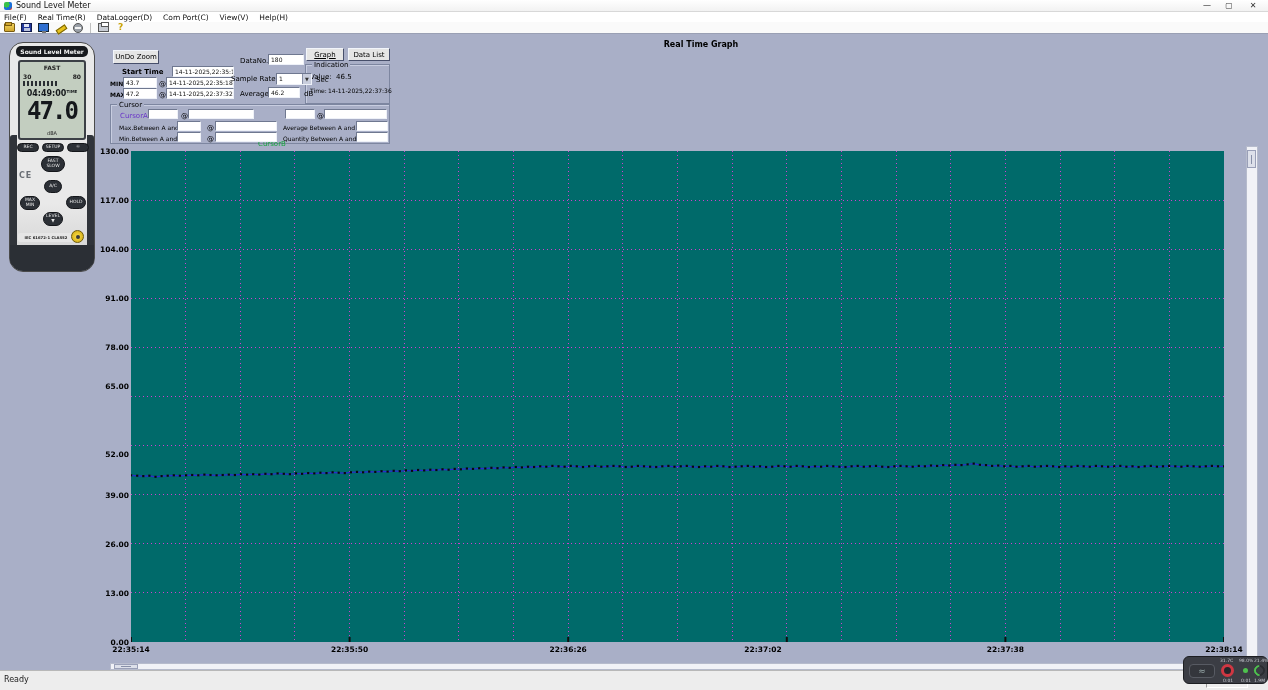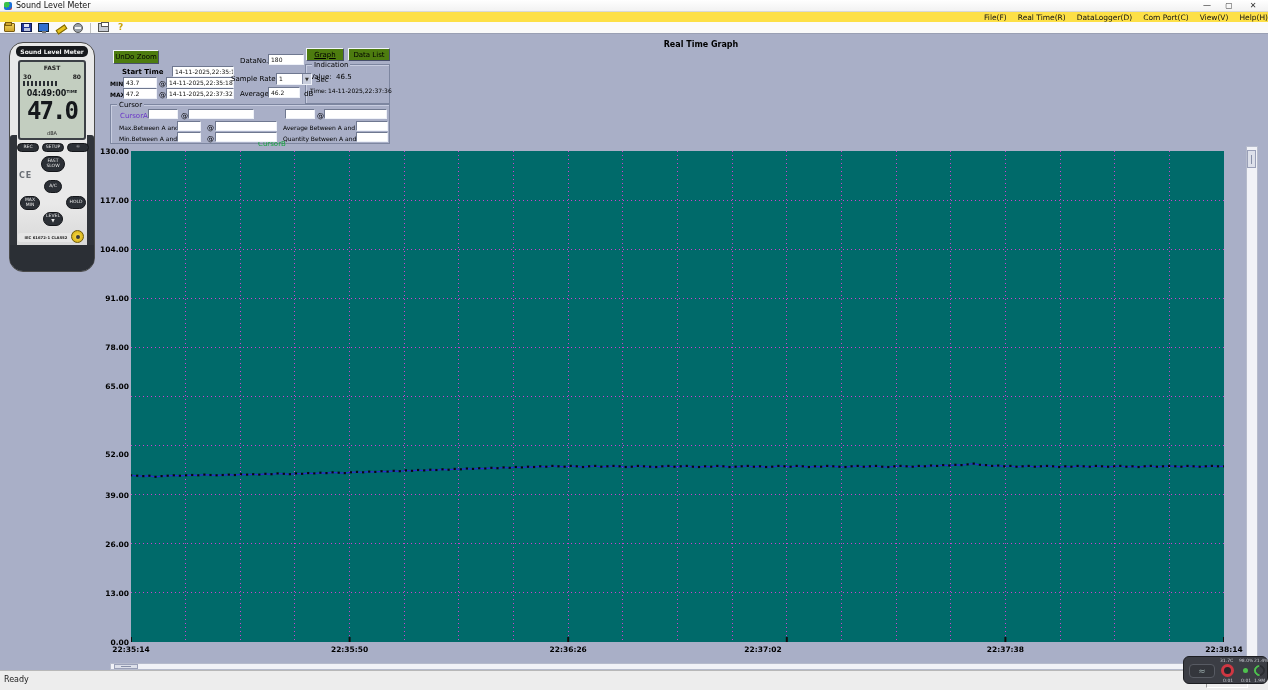--- a/index.html
+++ b/index.html
@@ -7,21 +7,21 @@
   body { font-family:"DejaVu Sans", sans-serif; position:relative; overflow:hidden; background:#a9afc7; }
 
   
   #titlebar { position:absolute; left:0; top:0; width:1268px; height:12px; background:linear-gradient(#ffffff,#f2f2f2); border-bottom:1px solid #d8d8d8; }
   #titlebar .title { position:absolute; left:16px; top:1px; font-size:8px; color:#111; }
   #app-icon { position:absolute; left:4px; top:2px; width:8px; height:8px; border-radius:2px;
     background:radial-gradient(circle at 30% 30%, #39c24a 0 40%, #1b6fd8 41% 75%, #d23a2a 76%); }
   .winbtn { position:absolute; top:0px; width:18px; height:11px; font-size:8px; color:#333; text-align:center; line-height:11px; cursor:default; }
   #titlebar #btn-min { right:52px; } #titlebar #btn-max { right:30px; } #titlebar #btn-close { right:6px; }
 
-  #menubar { position:absolute; left:0; top:12px; width:1268px; height:10px; background:#fde047; display:flex; align-items:center; padding-left:4px; gap:11px;justify-content:flex-end; }
+  #menubar { position:absolute; left:0; top:12px; width:1268px; height:10px; background:#ffffff; display:flex; align-items:center; padding-left:4px; gap:11px; }
   #menubar .mi { font-size:7.5px; color:#111; cursor:default; }
 
   #toolbar { position:absolute; left:0; top:22px; width:1268px; height:12px; background:#fafafa; display:flex; align-items:center; padding-left:3px; gap:4px; border-bottom:1px solid #9aa0b4; }
   .tbtn { width:13px; height:11px; display:flex; align-items:center; justify-content:center; }
   .tsep { width:1px; height:10px; background:#c0c0c0; margin:0 2px; }
   .ic { position:relative; width:11px; height:9px; }
   .ic-open { background:linear-gradient(#f2d35a,#cfa52e); border:1px solid #7a5c10; border-radius:1px; }
   .ic-open:before { content:""; position:absolute; left:0; top:-2px; width:5px; height:2px; background:#cfa52e; border:1px solid #7a5c10; }
   .ic-save { background:#23389a; border:1px solid #101a4c; }
   .ic-save:before { content:""; position:absolute; left:2px; top:0px; width:5px; height:3px; background:#dfe4f2; }
@@ -57,21 +57,21 @@
   #ce { position:absolute; left:9px; top:128px; font-size:8px; font-weight:bold; color:#6a6f76; letter-spacing:1px; }
   #cert { position:absolute; left:8px; top:190px; width:56px; height:9px; background:#e6e6e6; border-radius:2px; font-size:3.8px; font-weight:bold; color:#222; text-align:center; line-height:9px; }
   #power { position:absolute; left:61px; top:187px; width:13px; height:13px; border-radius:50%; background:radial-gradient(#ffe14a,#caa40e); border:1px solid #6e5a06; }
   #power:before { content:""; position:absolute; left:4px; top:4px; width:4px; height:4px; border-radius:50%; background:#3a3a3a; }
 
   
   #ctl { position:absolute; left:108px; top:46px; width:282px; height:98px; }
   .lbl { position:absolute; font-size:7px; color:#000; white-space:nowrap; }
   .lbl.b { font-weight:bold; }
   .fld { position:absolute; background:#fff; border:1px solid; border-color:#6f7890 #eef1f8 #eef1f8 #6f7890; font-size:6px; padding:0 2px; color:#111; white-space:nowrap; overflow:hidden; line-height:9px; }
-  .btn { position:absolute; background:#4d7c0f; border:1px solid; border-color:#f2f5fb #474f6b #474f6b #f2f5fb; font-size:7px; color:#000; display:flex; align-items:center; justify-content:center; cursor:default; }
+  .btn { position:absolute; background:#e5e5e5; border:1px solid; border-color:#f2f5fb #474f6b #474f6b #f2f5fb; font-size:7px; color:#000; display:flex; align-items:center; justify-content:center; cursor:default; }
   .grp { position:absolute; border:1px solid #7d86a0; box-shadow:inset 1px 1px 0 #c8cde0; }
   .gtitle { position:absolute; top:-4px; left:6px; background:#a9afc7; padding:0 2px; font-size:7px; line-height:8px; }
   .combo-arrow { position:absolute; right:0; top:0; width:9px; height:100%; background:#c9cedd; border-left:1px solid #8890a8; font-size:5px; text-align:center; line-height:10px; color:#333; }
 
   
   #graph-title { position:absolute; left:124px; top:40px; width:1154px; text-align:center; font-size:8px; font-weight:bold; color:#000; }
   #plot-wrap { position:absolute; left:131px; top:151px; width:1093px; height:491px; border-bottom:1px solid #14181c; }
   #plot { display:block; width:1093px; height:491px; }
   #y-axis { position:absolute; left:104px; top:151px; width:25px; height:491px; }
   #y-axis span { position:absolute; right:0; transform:translateY(-50%); font-size:7.5px; font-weight:bold; color:#000; white-space:nowrap; }

